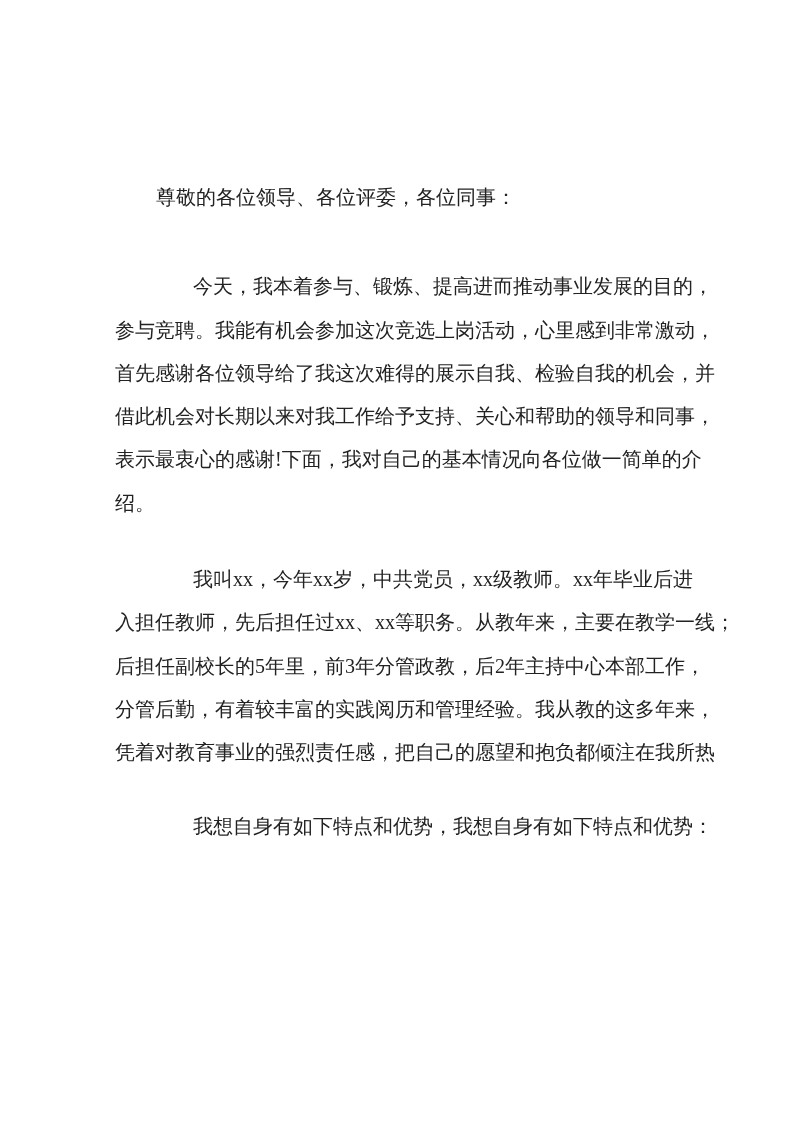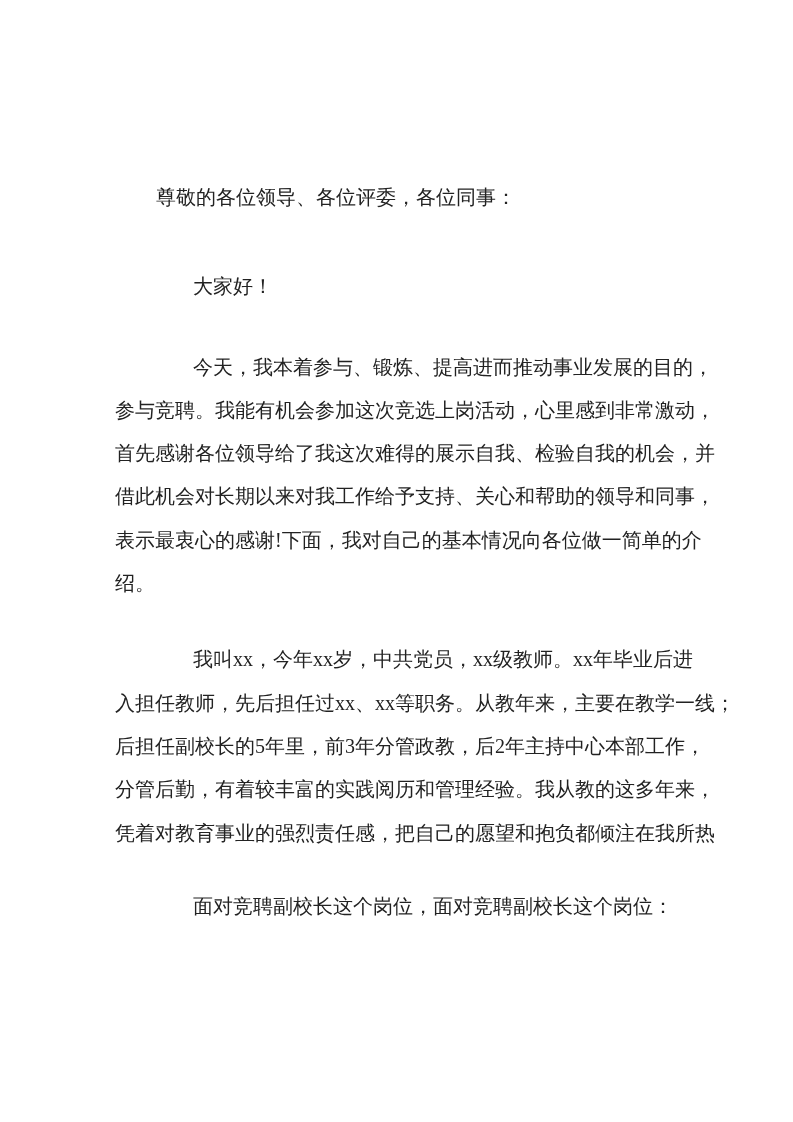--- a/index.html
+++ b/index.html
@@ -48,21 +48,20 @@
   .mb-d { margin-bottom: 30px; }
 </style>
 </head>
 <body>
 
 <div class="page">
   <div class="content">
 
     <div class="line ind-sm mb-a">尊敬的各位领导、各位评委，各位同事：</div>
 
-    <div class="line ind mb-b">大家好！</div>
 
     <div class="paragraph mb-c">
       <div class="line fill ind">
           <span>今</span>
           <span>天</span>
           <span>，</span>
           <span>我</span>
           <span>本</span>
           <span>着</span>
           <span>参</span>
@@ -370,16 +369,16 @@
           <span>都</span>
           <span>倾</span>
           <span>注</span>
           <span>在</span>
           <span>我</span>
           <span>所</span>
           <span>热</span>
         </div>
     </div>
 
-    <div class="line ind">面对竞聘副校长这个岗位，面对竞聘副校长这个岗位：</div>
+    <div class="line ind">我想自身有如下特点和优势，我想自身有如下特点和优势：</div>
 
   </div>
 </div>
 
 </body></html>

